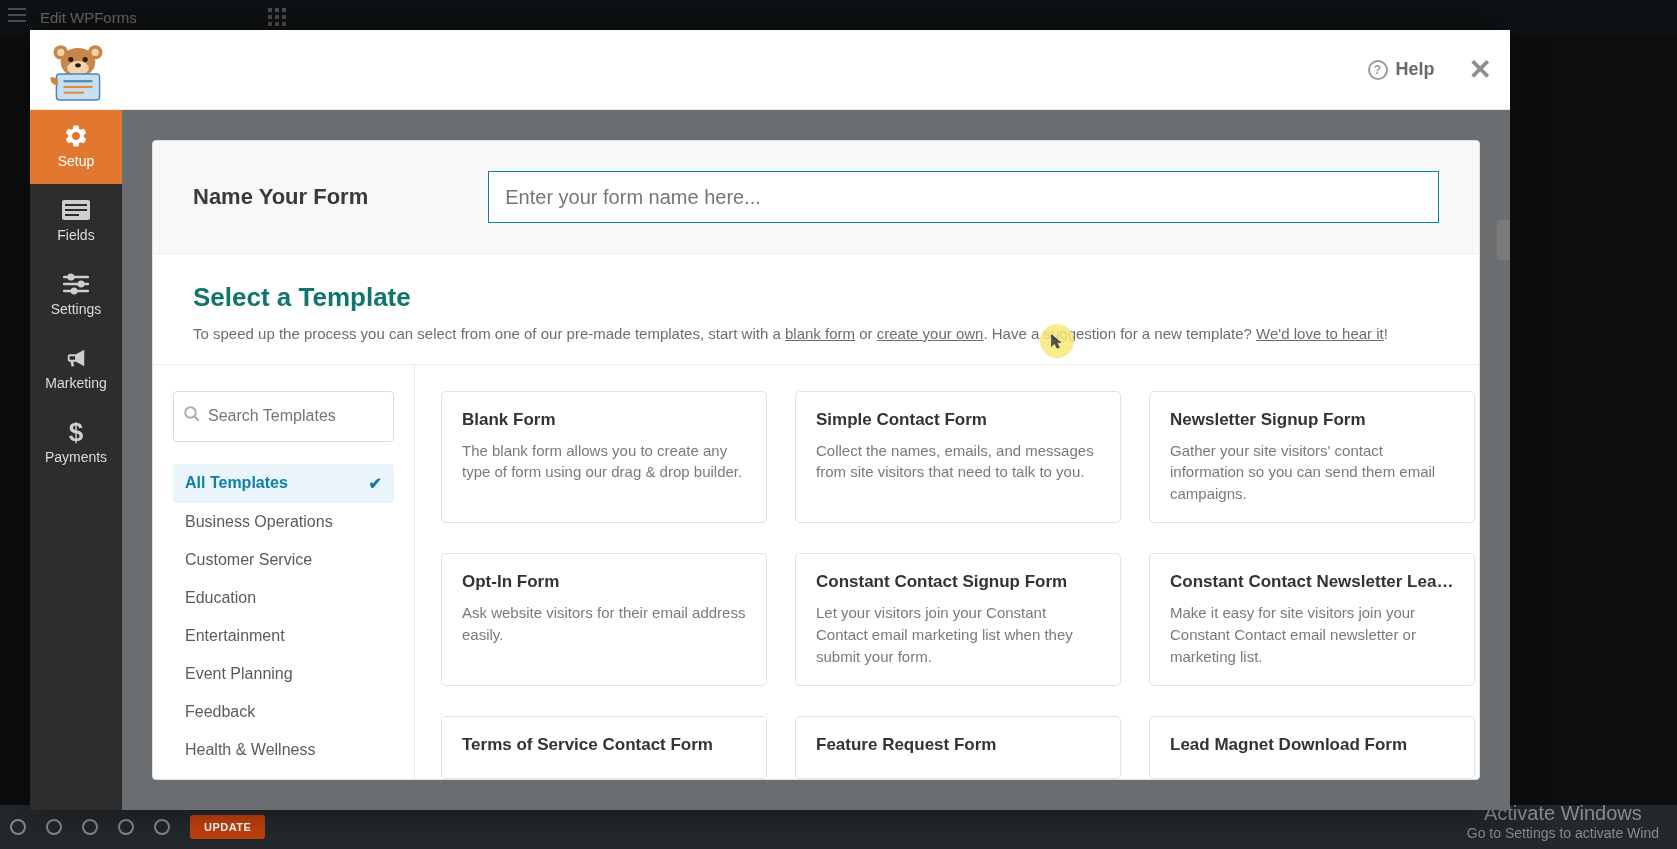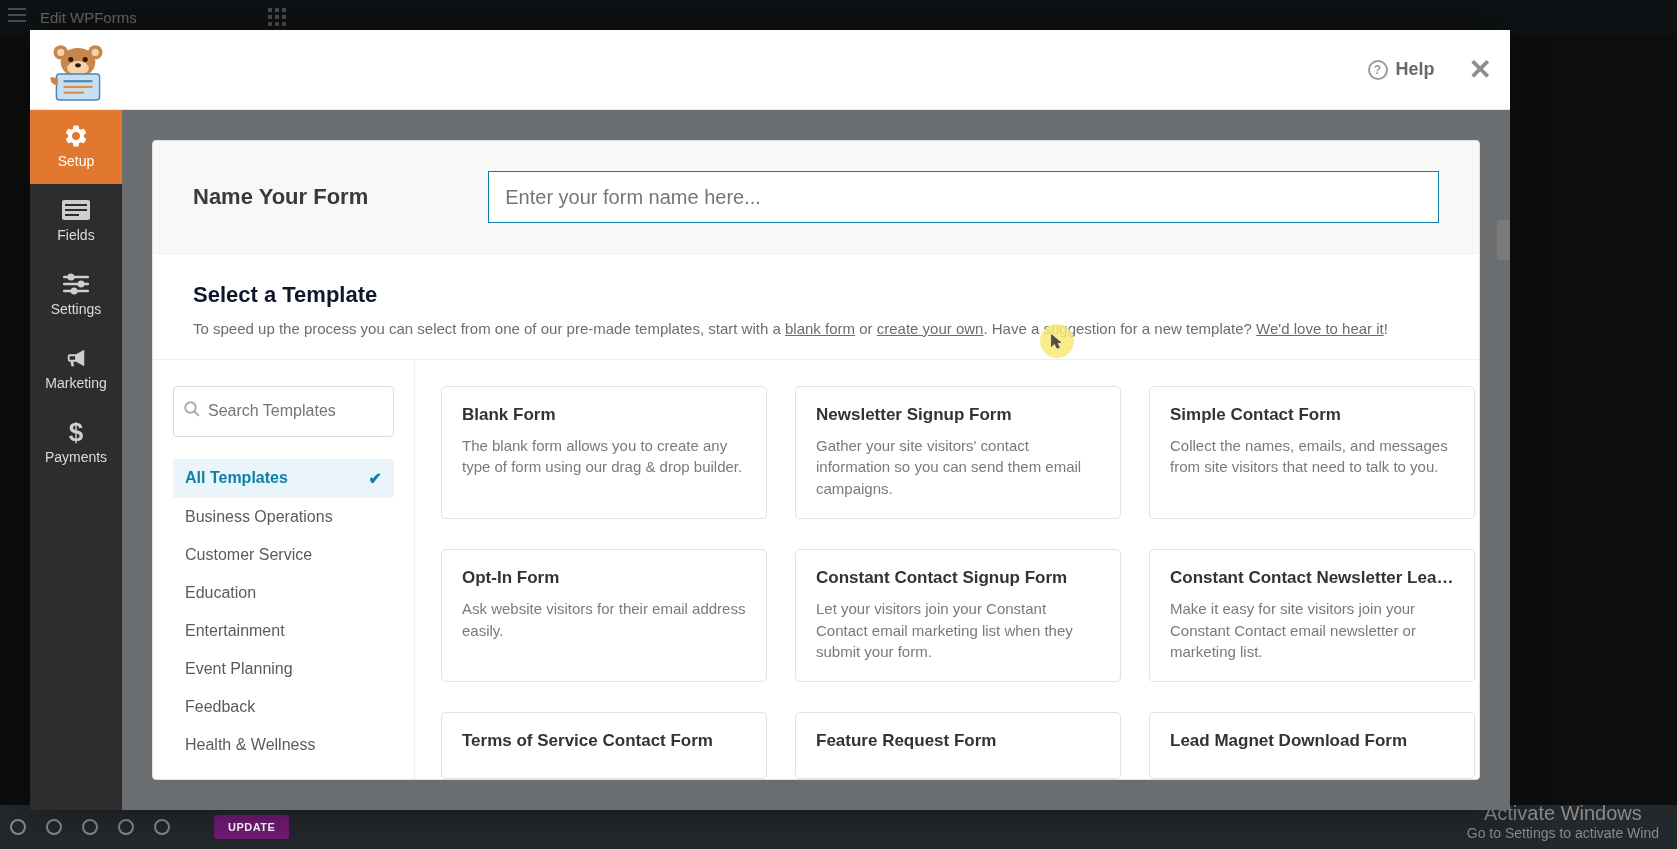--- a/index.html
+++ b/index.html
@@ -8,21 +8,21 @@
 
   
   .wp-top { position:absolute; top:0; left:0; right:0; height:34px; background:#23282d; color:#e2e2e2; display:flex; align-items:center; font-size:15px; padding-left:40px; gap:10px;}
   .wp-menu-icon { position:absolute; left:8px; top:8px; width:18px; height:14px; display:flex; flex-direction:column; justify-content:space-between;}
   .wp-menu-icon span{height:2px;background:#aaa;width:100%;}
   .wp-grid-icon { position:absolute; left:268px; top:8px; width:18px; height:18px; display:grid; grid-template-columns:repeat(3,4px); grid-template-rows:repeat(3,4px); gap:3px;}
   .wp-grid-icon span{background:#aaa;}
 
   .wp-bottom { position:absolute; bottom:0; left:0; right:0; height:44px; background:#23282d; display:flex; align-items:center; gap:20px; padding-left:10px;}
   .wp-bottom .circ{width:16px;height:16px;border:2px solid #888;border-radius:50%;}
-  .update-btn{background:#701a75;color:#fff;font-size:11px;letter-spacing:.5px;padding:6px 14px;border-radius:3px;font-weight:600;margin-left:24px;}
+  .update-btn{background:#c2410c;color:#fff;font-size:11px;letter-spacing:.5px;padding:6px 14px;border-radius:3px;font-weight:600;}
   .win-activate{position:absolute;right:18px;bottom:8px;color:#8a8a8a;text-align:center;}
   .win-activate .t1{font-size:20px;}
   .win-activate .t2{font-size:14px;}
 
   
   .dim{position:absolute;inset:0;background:rgba(0,0,0,.55);}
 
   
   .builder{
     position:absolute;
@@ -69,21 +69,21 @@
     background:#f8f8f8;padding:30px 40px;display:flex;align-items:center;gap:120px;
     border-bottom:1px solid #ececec;
   }
   .panel-head h2{font-size:22px;font-weight:700;color:#3a3a3a;white-space:nowrap;}
   .form-name{
     flex:1;height:52px;border:1px solid #0e7fa6;font-size:20px;color:#666;
     padding:0 16px;outline:none;
   }
 
   .template-head{padding:28px 40px 18px;border-bottom:1px solid #eee;}
-  .template-head h3{font-size:22px;font-weight:700;color:#0f172a;margin-bottom:10px;}
+  .template-head h3{font-size:26px;font-weight:700;color:#0f766e;margin-bottom:10px;}
   .template-head p{font-size:15px;color:#6d6d6d;line-height:1.5;}
   .template-head a{color:#6d6d6d;text-decoration:underline;cursor:pointer;}
 
   .template-content{flex:1;display:flex;overflow:hidden;}
 
   
   .cats{width:262px;border-right:1px solid #eee;padding:26px 20px 0;}
   .search-wrap{position:relative;margin-bottom:22px;}
   .search-wrap input{
     width:100%;height:51px;border:1px solid #dcdcdc;border-radius:4px;
@@ -289,26 +289,26 @@
                 </li>
             </ul>
           </div>
 
           <div class="grid">
             <div class="card">
               <h4>Blank Form</h4>
                 <p>The blank form allows you to create any type of form using our drag &amp; drop builder.</p>
             </div>
             <div class="card">
+              <h4>Simple Contact Form</h4>
+                <p>Collect the names, emails, and messages from site visitors that need to talk to you.</p>
+            </div>
+            <div class="card">
               <h4>Newsletter Signup Form</h4>
                 <p>Gather your site visitors' contact information so you can send them email campaigns.</p>
-            </div>
-            <div class="card">
-              <h4>Simple Contact Form</h4>
-                <p>Collect the names, emails, and messages from site visitors that need to talk to you.</p>
             </div>
             <div class="card">
               <h4>Opt-In Form</h4>
                 <p>Ask website visitors for their email address easily.</p>
             </div>
             <div class="card">
               <h4>Constant Contact Signup Form</h4>
                 <p>Let your visitors join your Constant Contact email marketing list when they submit your form.</p>
             </div>
             <div class="card">

